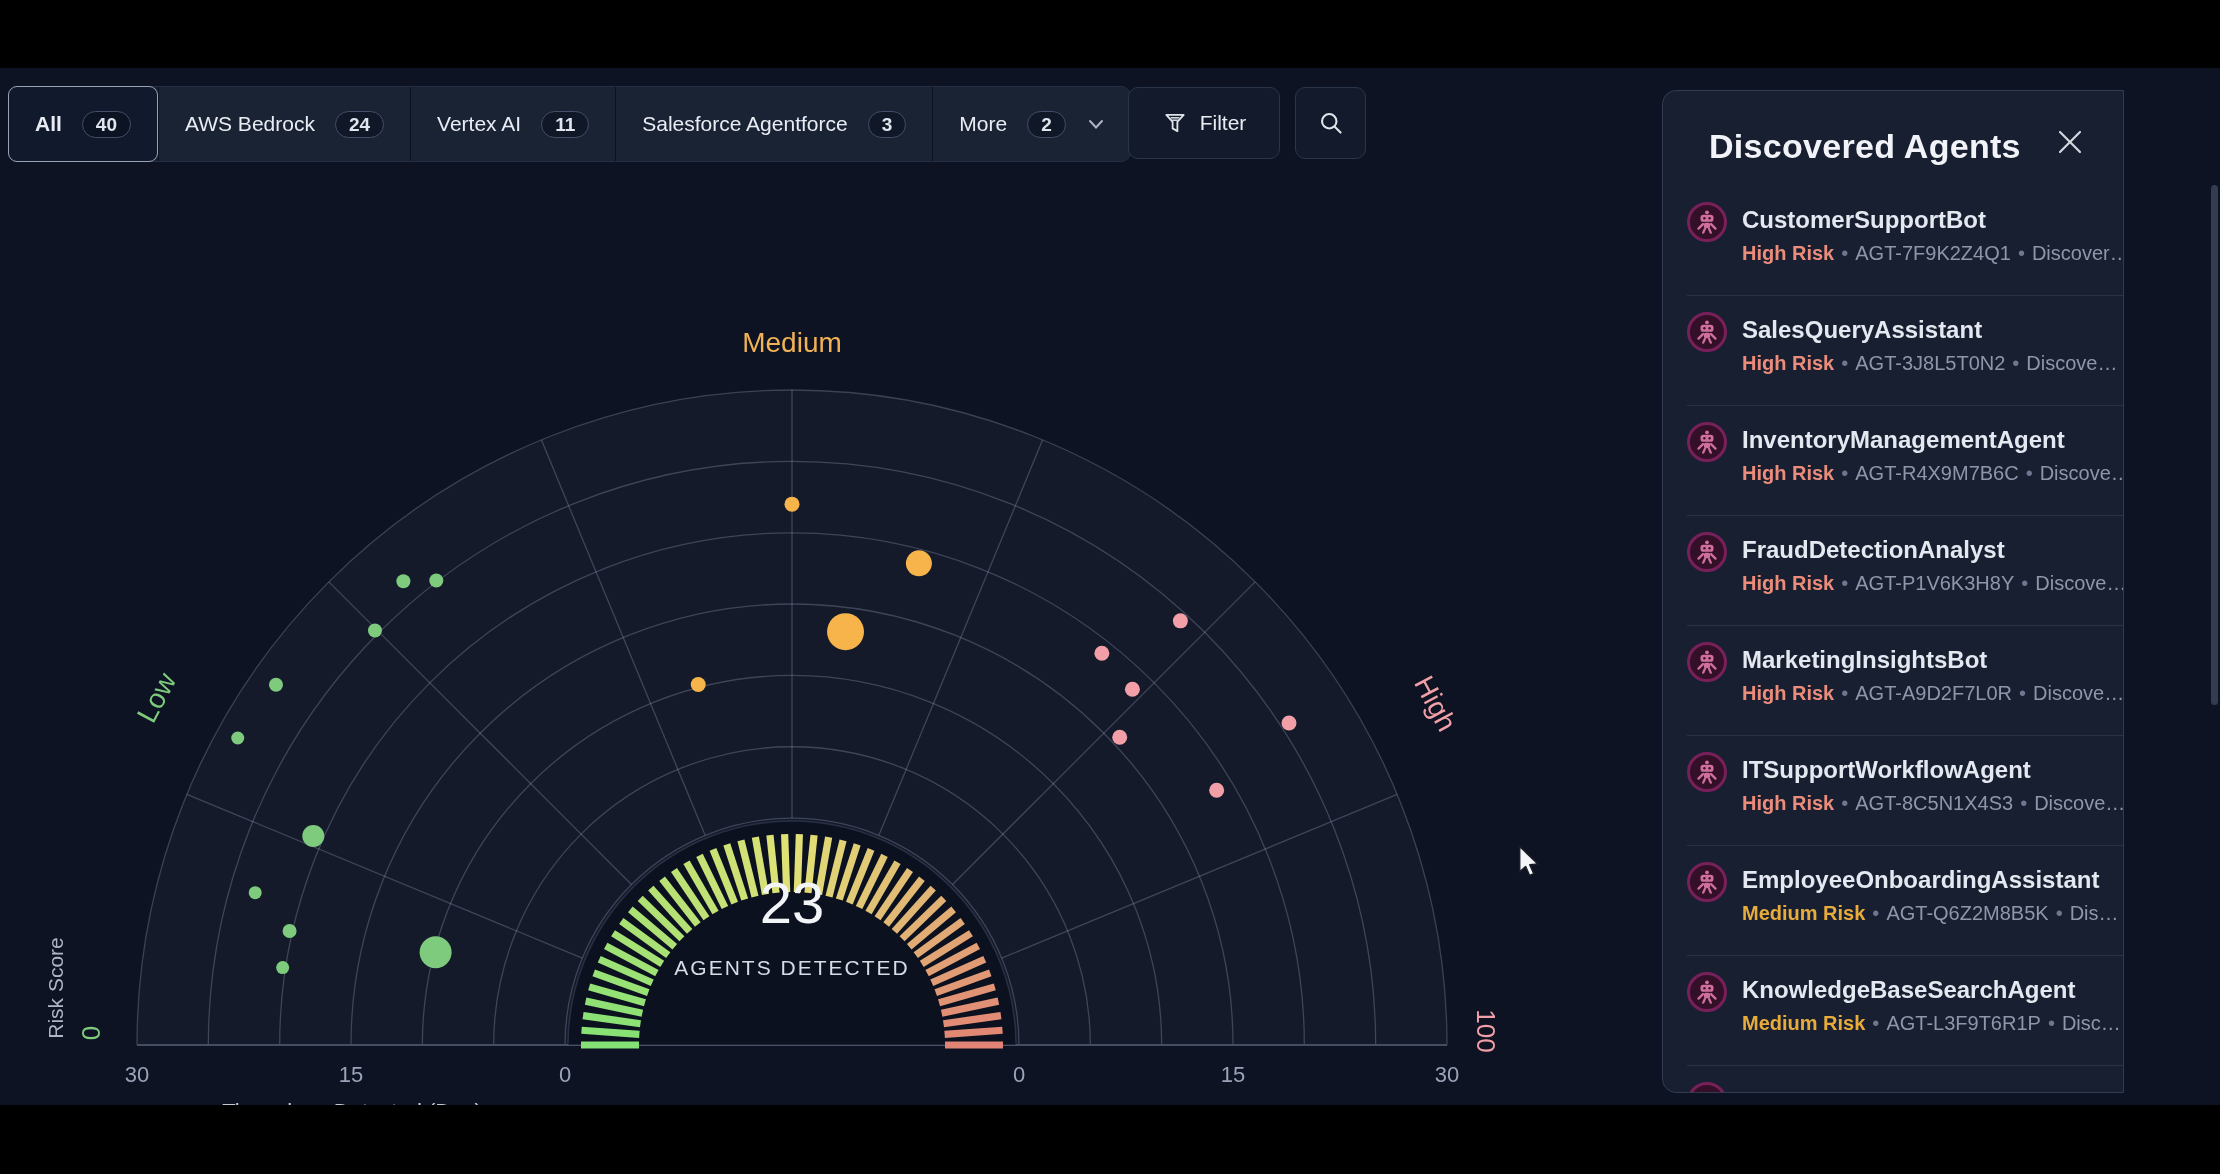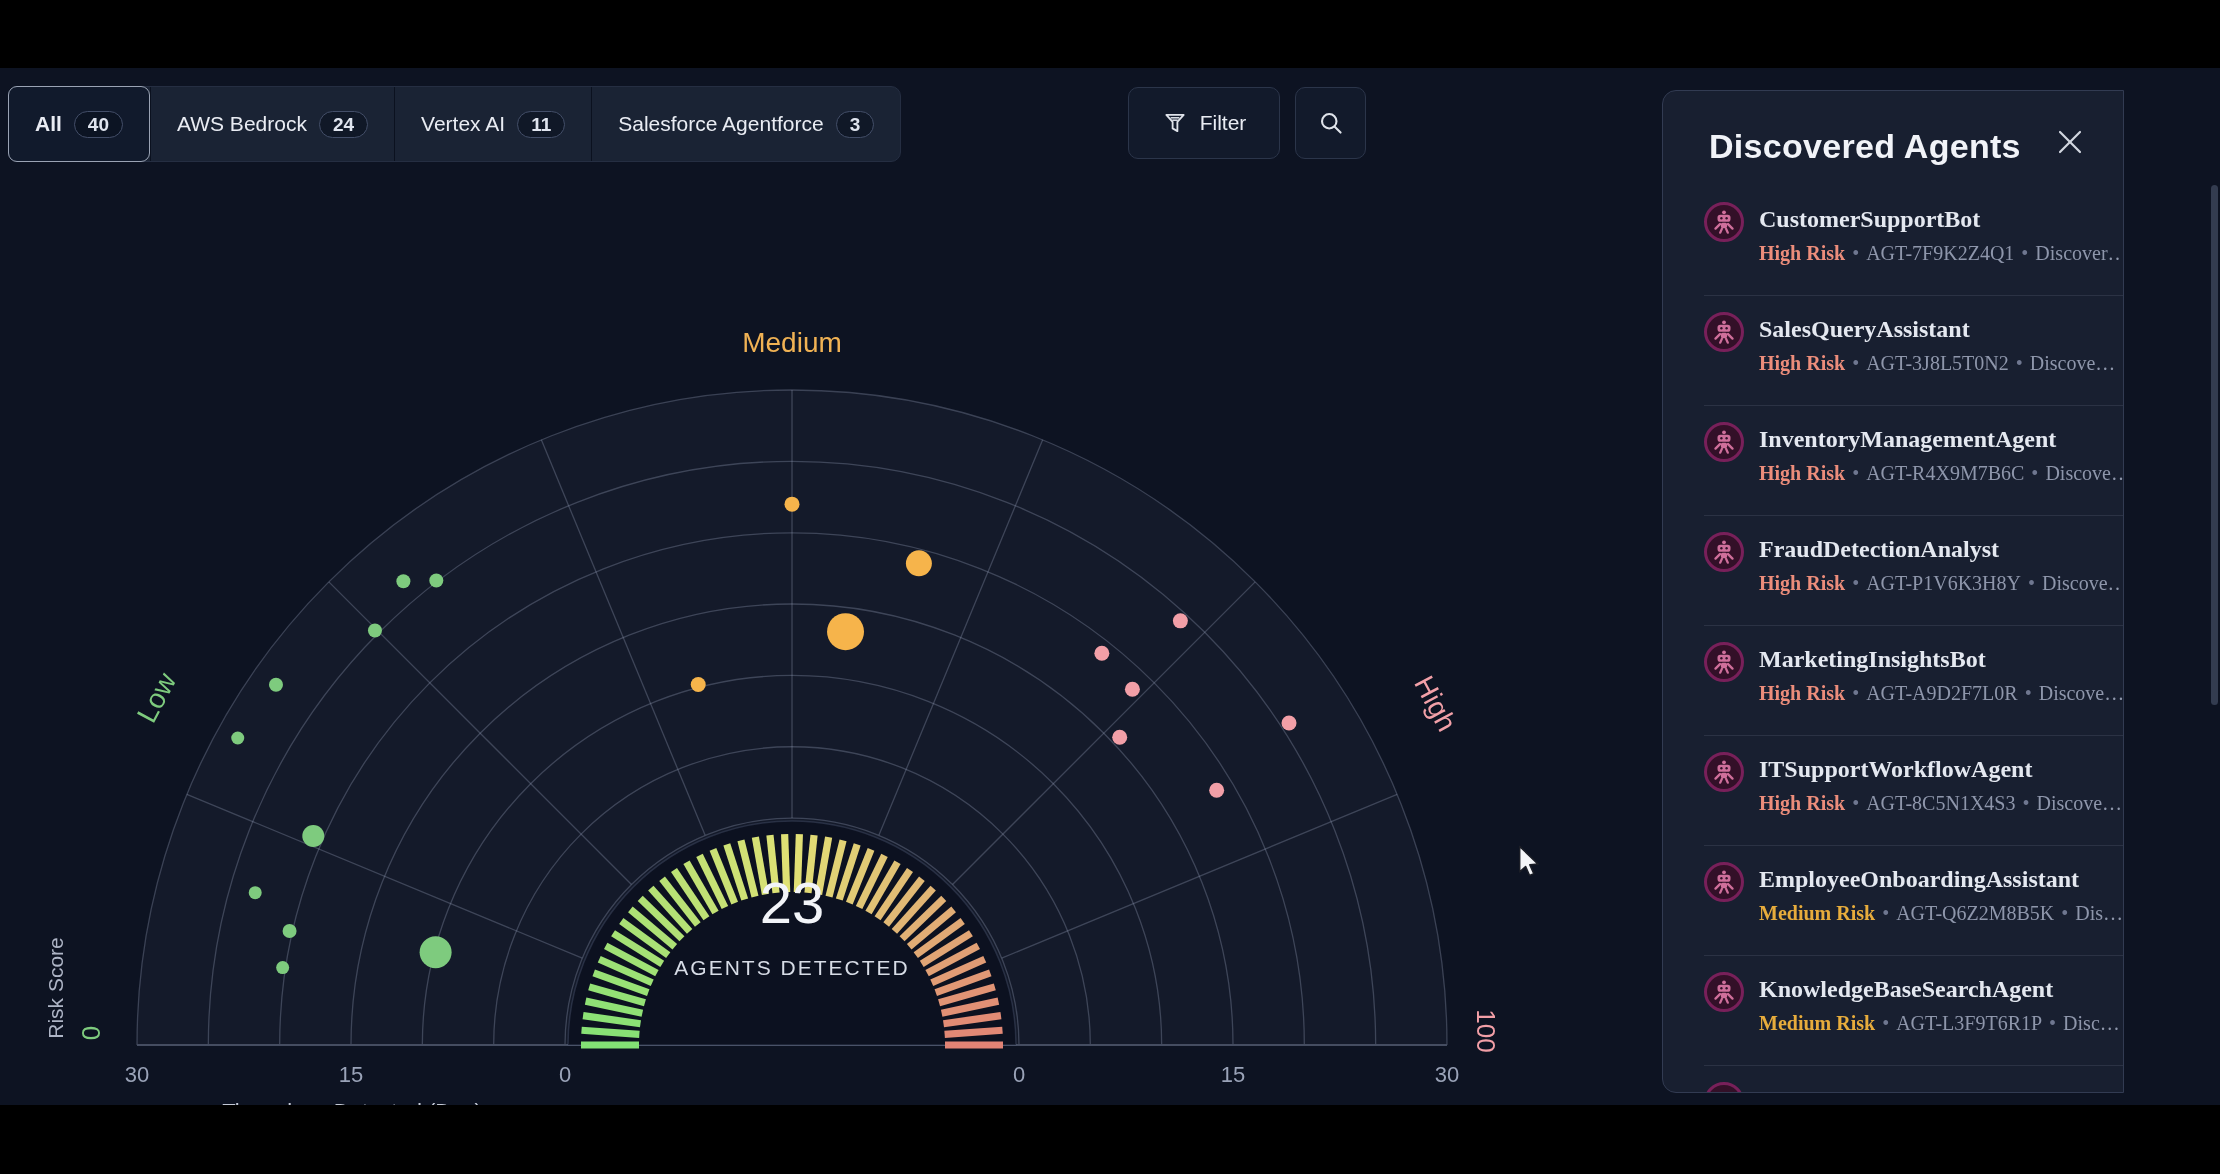--- a/index.html
+++ b/index.html
@@ -11,21 +11,21 @@
   .content{
     position:absolute;left:0;top:68px;width:2220px;height:1037px;
     background:#0d1322;overflow:hidden;
   }
   
   .tabbar{
     position:absolute;left:8px;top:18px;height:74px;display:flex;align-items:stretch;
     background:#1a2334;border:1px solid #252e42;border-radius:10px;
   }
   .tab{
-    display:flex;align-items:center;gap:12px;padding:0 26px;cursor:pointer;
+    display:flex;align-items:center;gap:20px;padding:0 26px;cursor:pointer;
     color:#e9ecf3;font-size:21px;font-weight:500;position:relative;white-space:nowrap;
   }
   .tab + .tab{border-left:1px solid #0b111f;}
   .tab.selected{
     background:#111a2c;border:1.5px solid #9aa3b4;border-radius:9px;
     margin:-1px 0 -1px -1px;font-weight:700;
   }
   .badge{
     border:1.5px solid #434e68;background:rgba(10,16,30,.55);color:#dfe4ee;
     border-radius:999px;padding:3px 13px;font-size:19px;font-weight:600;line-height:1;
@@ -41,21 +41,21 @@
   
   .panel{
     position:absolute;left:1662px;top:22px;width:462px;height:1003px;box-sizing:border-box;
     background:#181f30;border:1px solid #323b52;border-radius:14px 0 0 14px;overflow:hidden;
   }
   .panel-title{
     position:absolute;left:46px;top:36px;font-size:34px;font-weight:700;color:#f1f3f8;letter-spacing:.3px;
   }
   .close{position:absolute;right:38px;top:36px;width:30px;height:30px;cursor:pointer;}
   .items{position:absolute;left:0;top:95px;width:100%;}
-  .item{position:absolute;left:41px;width:482px;height:110px;font-family:Liberation Serif, serif;}
+  .item{position:absolute;left:24px;width:482px;height:110px;}
   .avatar{
     position:absolute;left:0;top:16px;width:40px;height:40px;border-radius:50%;
     background:#331028;border:3px solid #78205a;box-sizing:border-box;
     display:flex;align-items:center;justify-content:center;
   }
   .item .name{position:absolute;left:55px;top:20px;font-size:24px;font-weight:600;color:#e4e8f0;white-space:nowrap;}
   .item .sub{position:absolute;left:55px;top:56px;font-size:20px;color:#8e96ab;white-space:nowrap;overflow:hidden;width:426px;}
   .risk-high{color:#ec8d7b;font-weight:700;text-align:center;}
   .risk-medium{color:#e7ac3c;font-weight:700;}
   .sep{color:#6f7790;padding:0 7px;}
@@ -184,20 +184,29 @@
         <span class="badge">24</span>
       </div>
       <div class="tab">
         <span>Vertex AI</span>
         <span class="badge">11</span>
       </div>
       <div class="tab">
         <span>Salesforce Agentforce</span>
         <span class="badge">3</span>
       </div>
+      <div class="tab">
+        <span>More</span>
+        <span class="badge">2</span>
+        <span class="chev">
+          <svg width="16" height="11" viewBox="0 0 16 11">
+            <polyline points="2,2 8,8.5 14,2" fill="none" stroke="#aeb4c4" stroke-width="2" stroke-linecap="round"></polyline>
+          </svg>
+        </span>
+      </div>
     </div>
 
   <div class="btn btn-filter">
     <svg width="26" height="26" viewBox="0 0 24 24">
       <path d="M4 4.5 H20 L14.2 11 V19.5 L9.8 17 V11 Z" fill="none" stroke="#dfe3ea" stroke-width="1.7" stroke-linejoin="round"></path>
       <line x1="8" y1="7.2" x2="16" y2="7.2" stroke="#dfe3ea" stroke-width="1.4"></line>
       <line x1="9.5" y1="9.4" x2="14.5" y2="9.4" stroke="#dfe3ea" stroke-width="1.4"></line>
     </svg>
     <span>Filter</span>
   </div>

